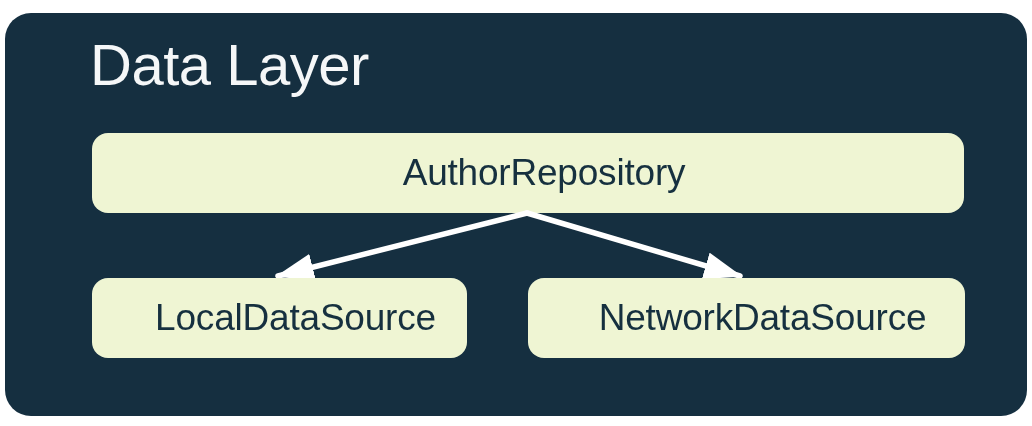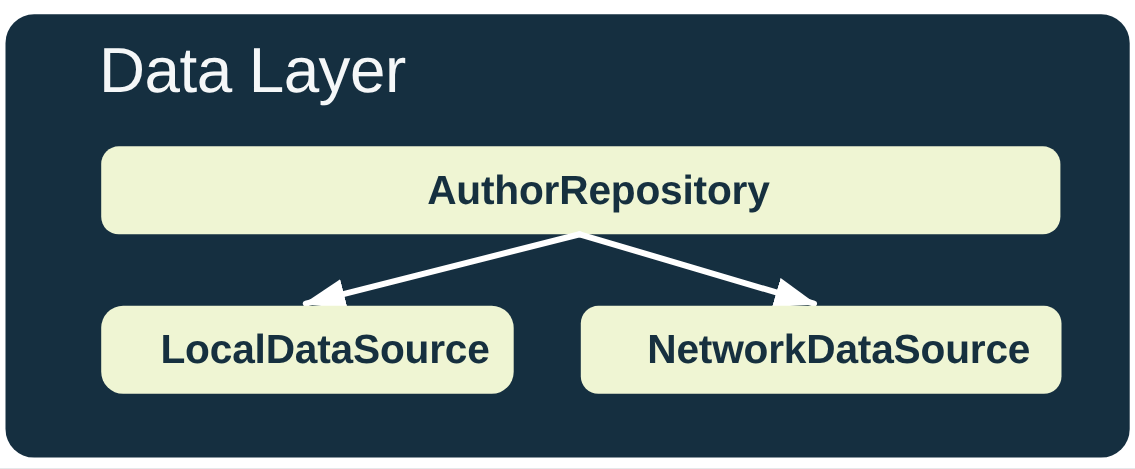--- a/index.html
+++ b/index.html
@@ -35,27 +35,27 @@
   }
   .node {
     position: absolute;
     display: flex;
     align-items: center;
     justify-content: center;
     background: #eff5d3;
     border-radius: 16px;
     color: #16303f;
     font-size: 37px;
-    font-weight: 700;
+    font-weight: 400;
     letter-spacing: -0.2px;
     height: 80px;
     padding-left: 32px;
   }
   .node-repository { left: 92px;  top: 133px; width: 872px; }
-  .node-local      { left: 92px;  top: 278px; width: 375px; border-radius: 20px; }
+  .node-local      { left: 92px;  top: 278px; width: 375px; }
   .node-network    { left: 528px; top: 278px; width: 437px; text-align: right; }
   .arrows {
     position: absolute;
     left: 0; top: 0;
     width: 1032px;
     height: 426px;
     pointer-events: none;
   }
 </style>
 </head>

